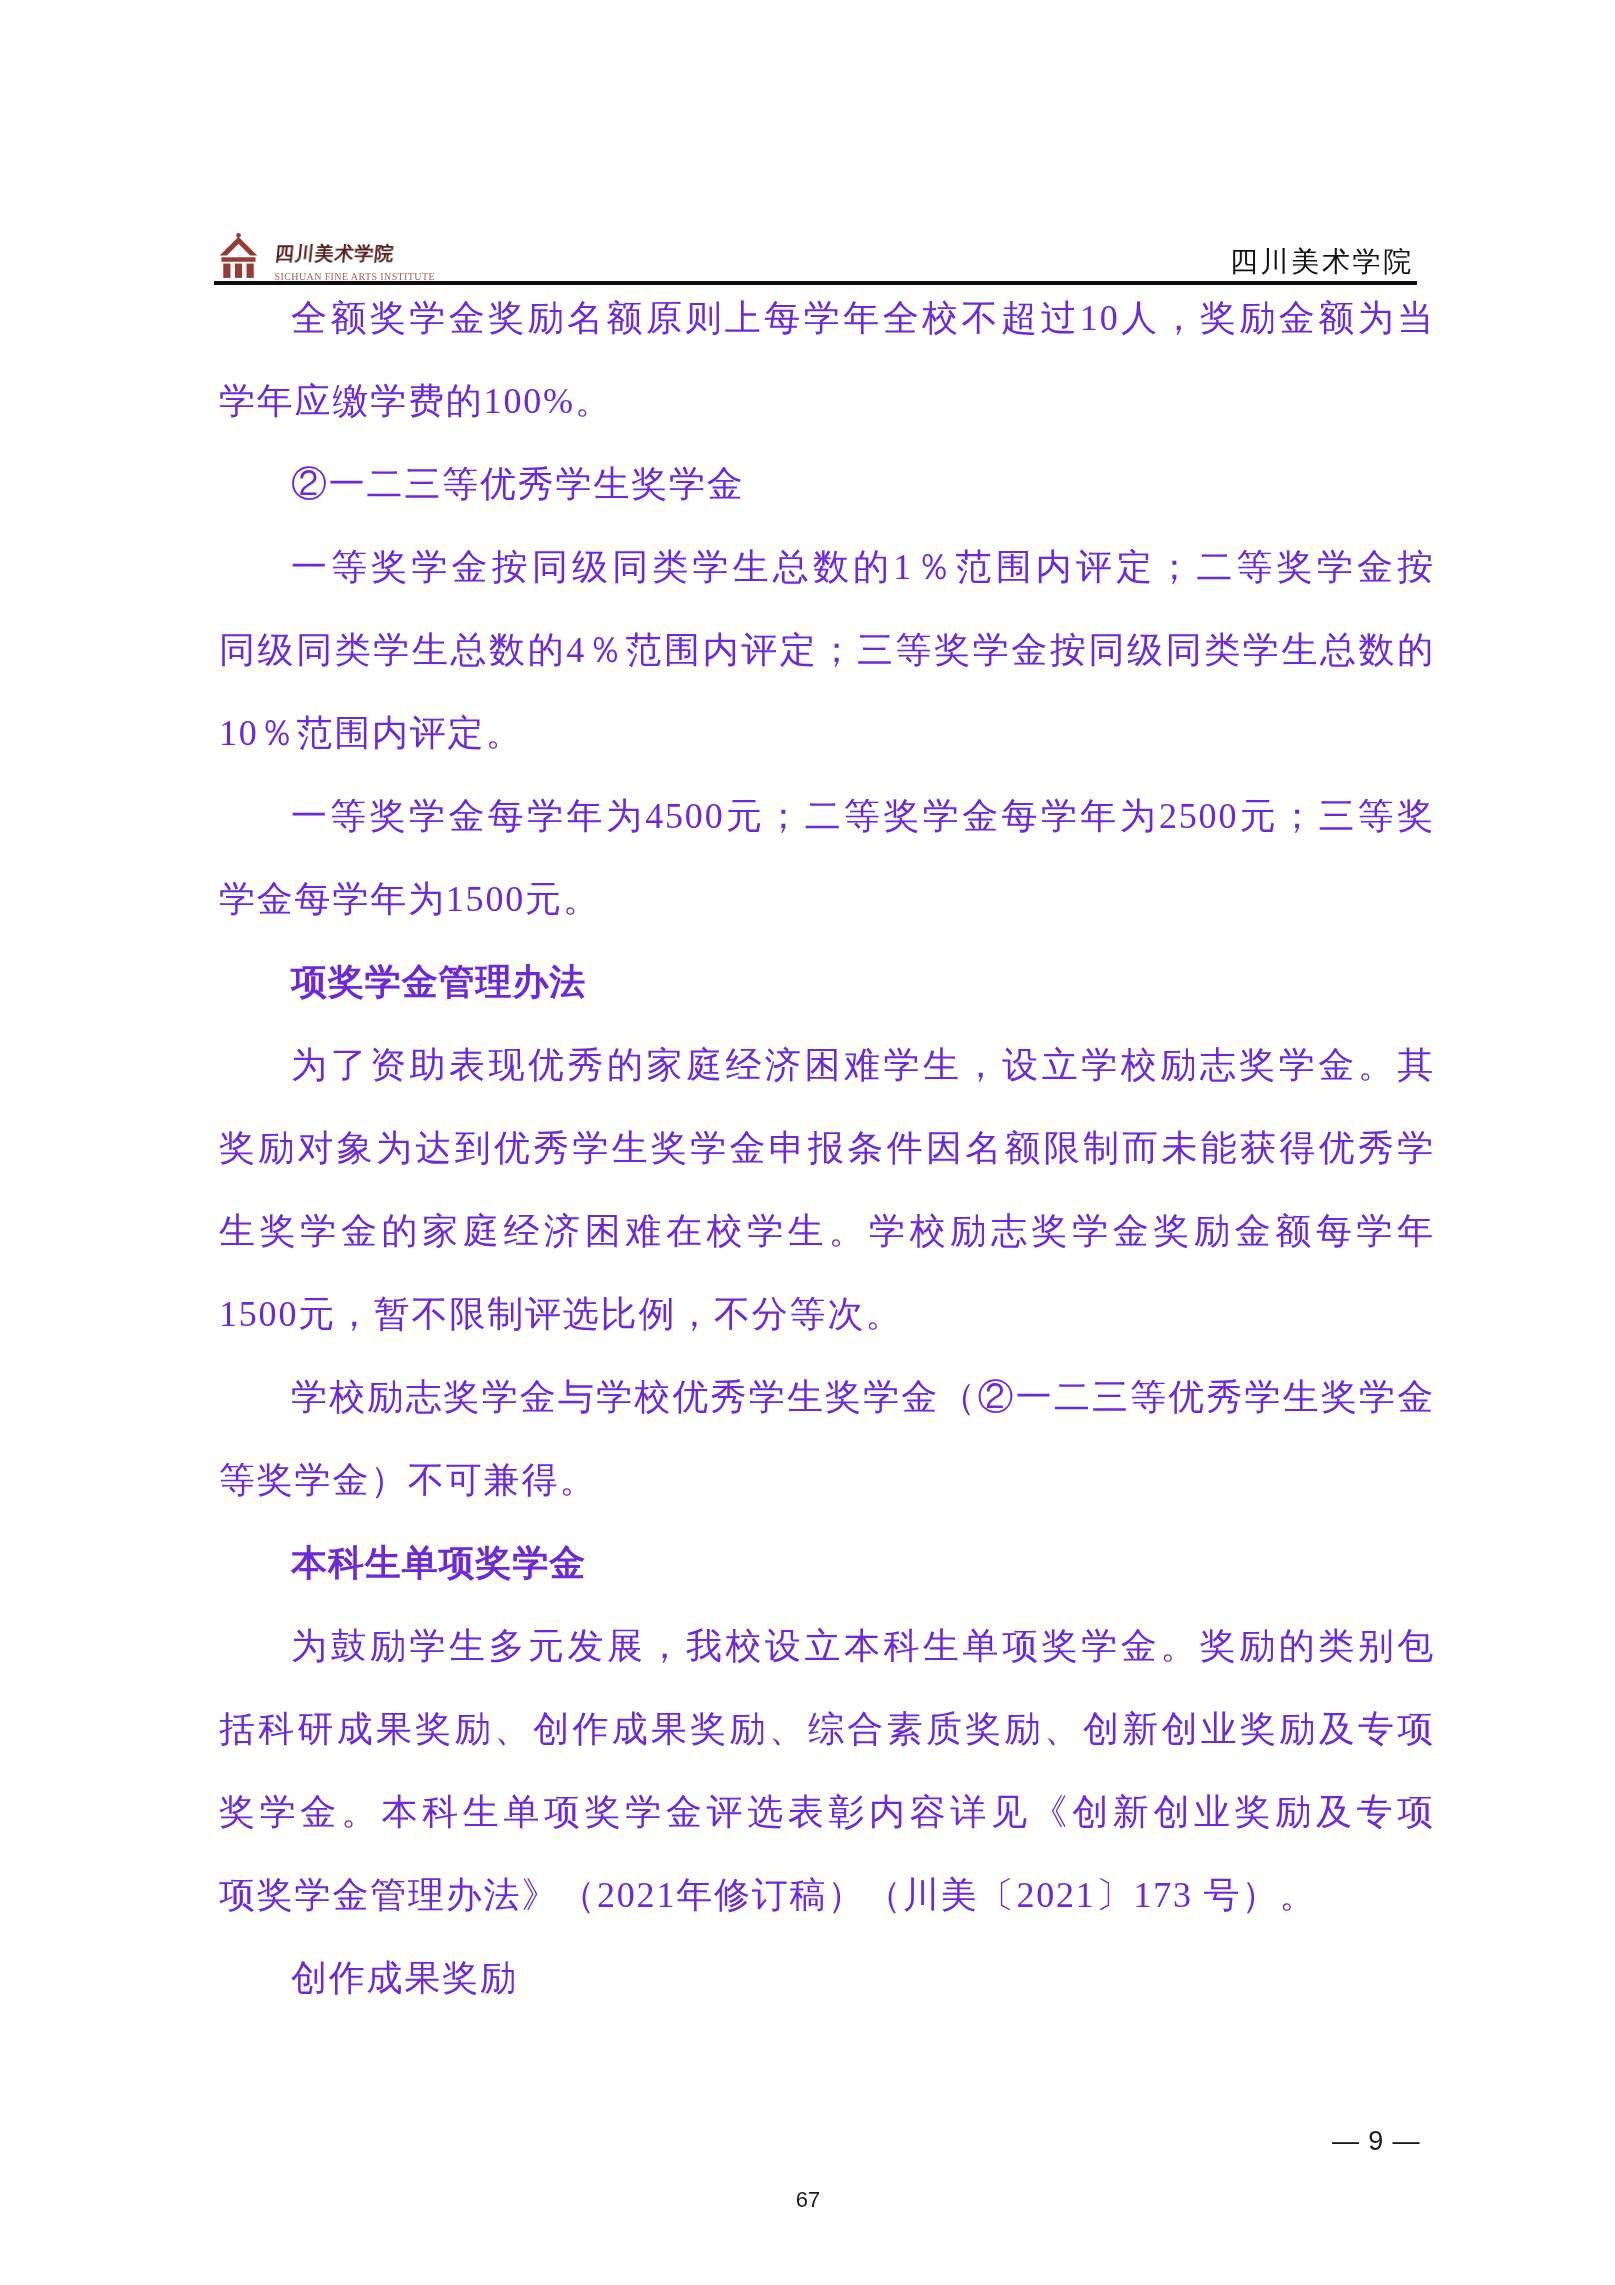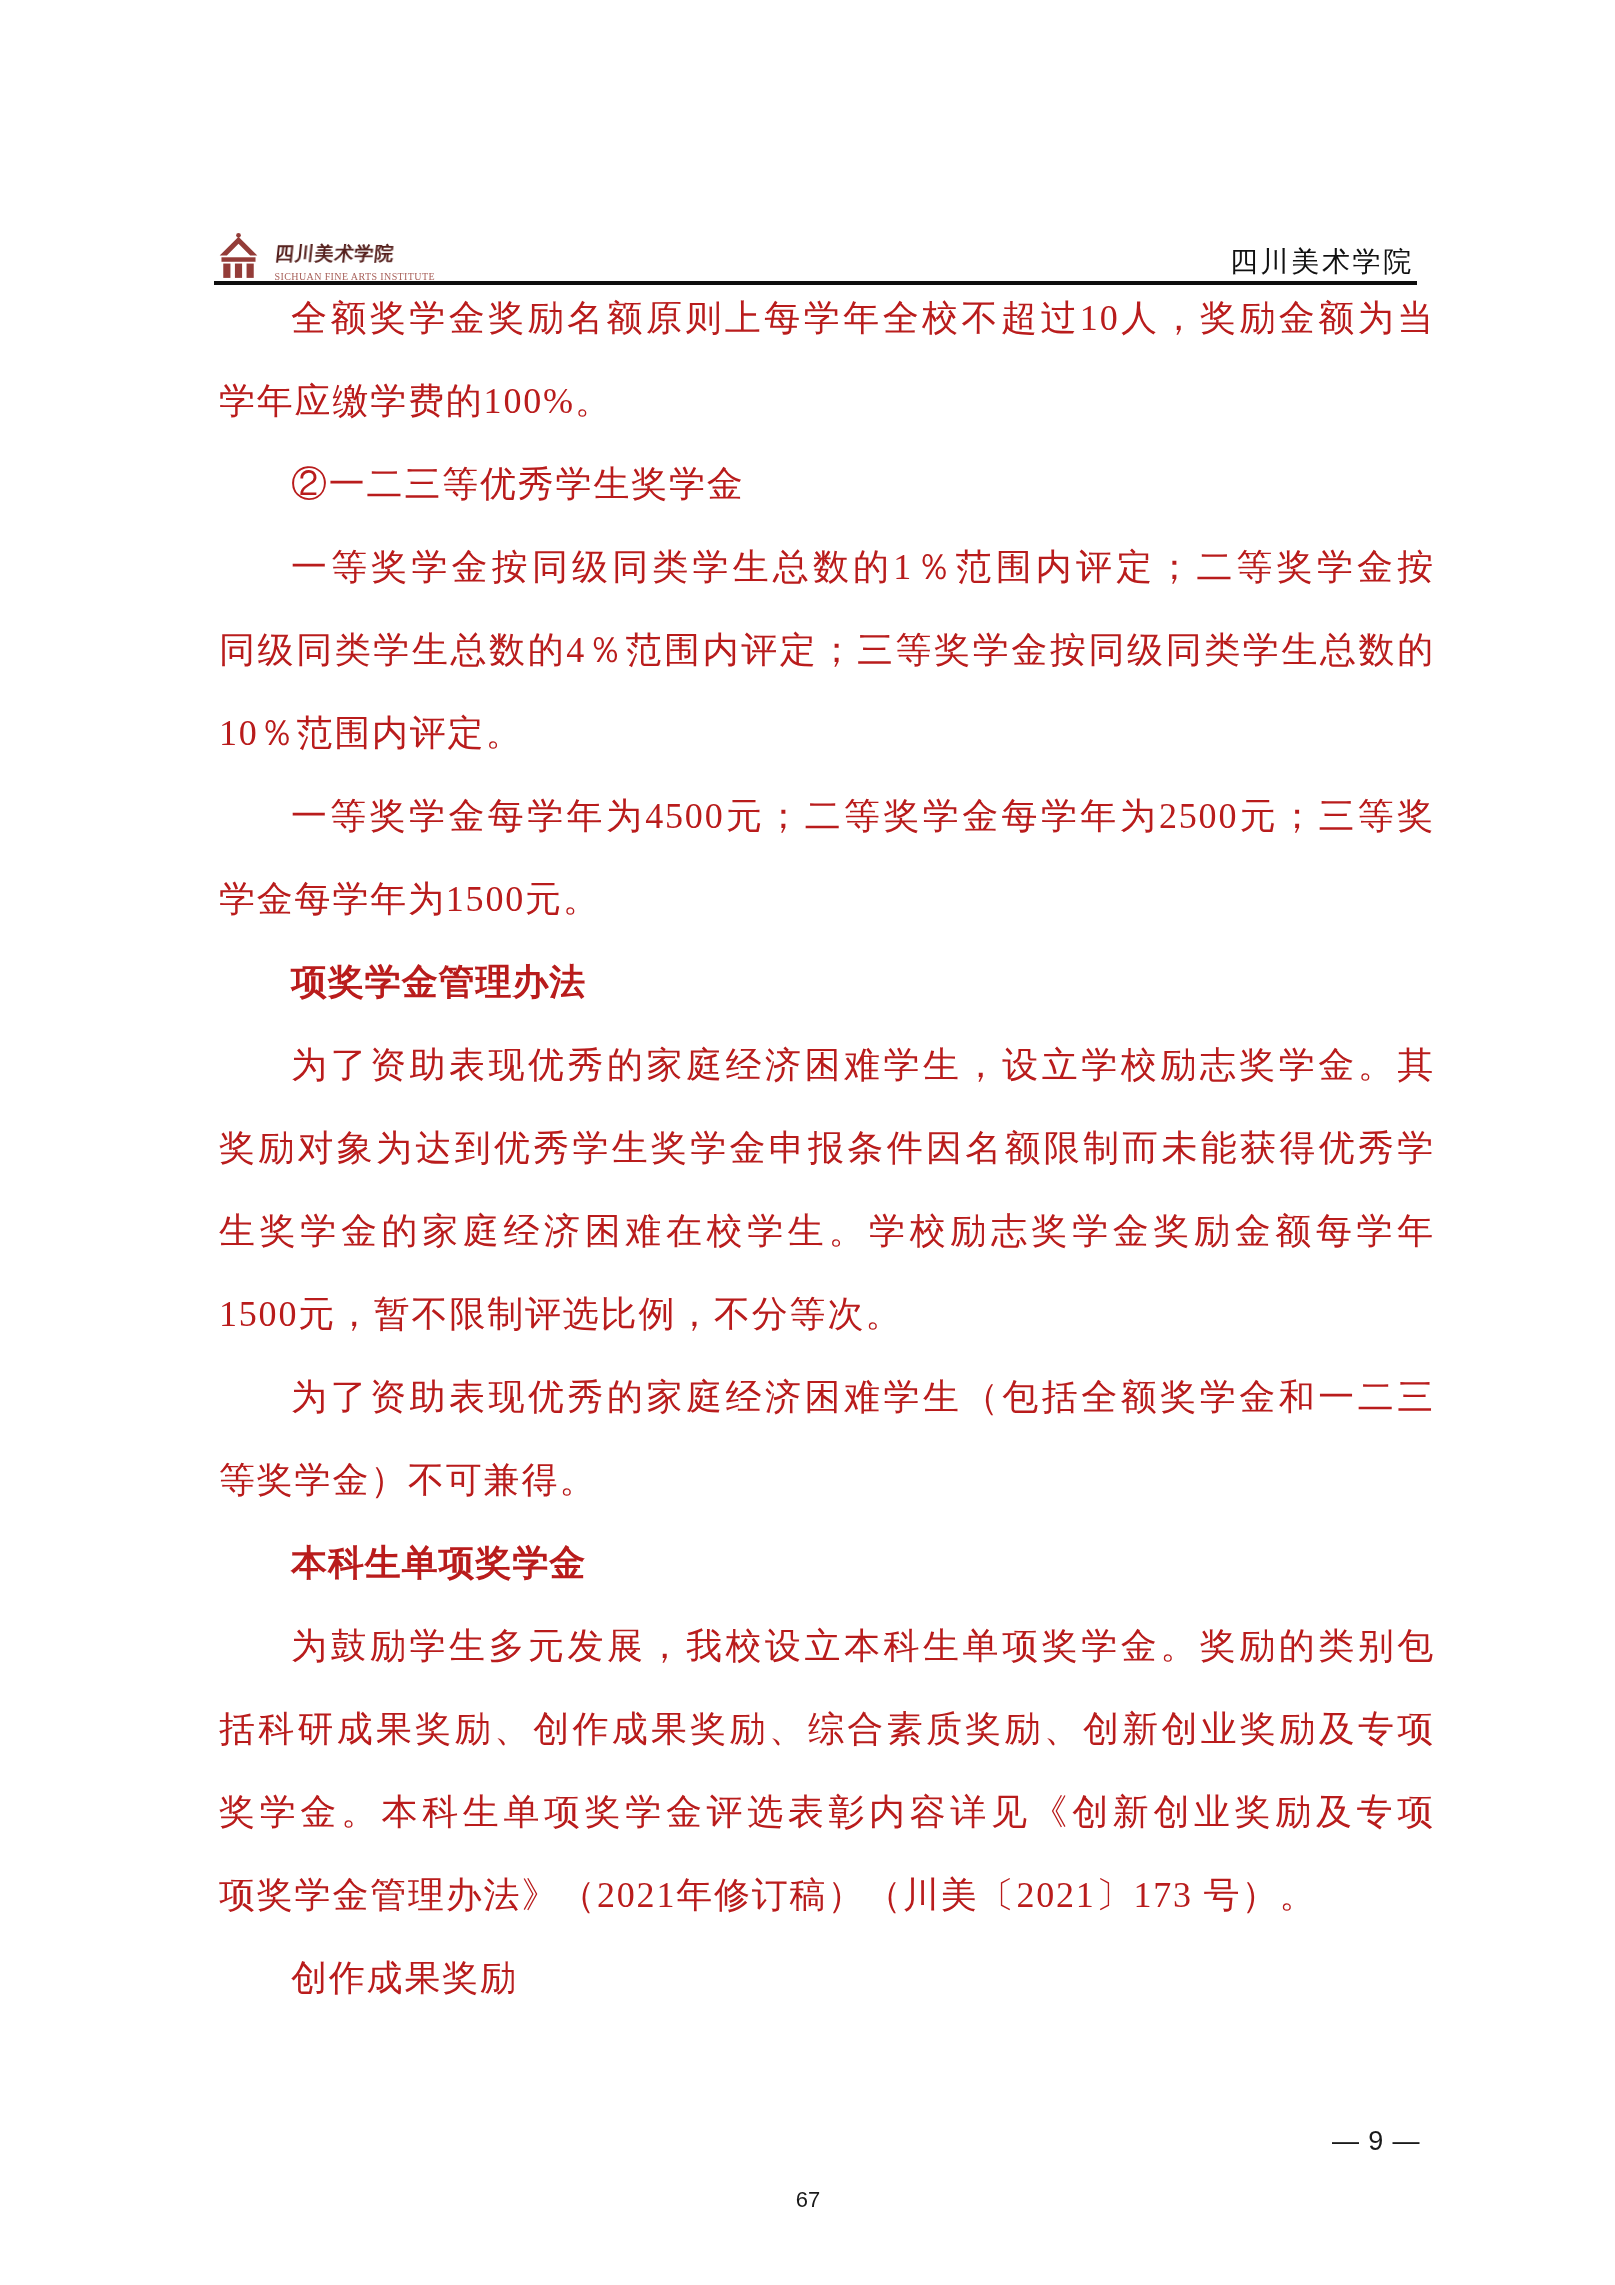--- a/index.html
+++ b/index.html
@@ -36,21 +36,21 @@
   }
   .header-rule {
     position:absolute; left:214px; top:281px;
     width:1203px; height:3.6px; background:#0e0e0e;
   }
 
   
   .body-text {
     position:absolute; left:219px; top:277px; width:1216px;
     font-size:36px; line-height:83px; letter-spacing:1.8px;
-    color:#b91c1c;
+    color:#6d28d9;
   }
   .line { text-align:left; }
   .line.justify { text-align:justify; text-align-last:justify; }
   .line.indent { text-indent:72px; }
   .line.bold { font-weight:700; letter-spacing:0.9px; }
 
   
   .footer-marker {
     position:absolute; left:1332px; top:2126px;
     font-size:27px; letter-spacing:0.9px; color:#1a1a1a;
@@ -98,21 +98,21 @@
       <div class="line justify indent">一等奖学金按同级同类学生总数的1％范围内评定；二等奖学金按</div>
       <div class="line justify">同级同类学生总数的4％范围内评定；三等奖学金按同级同类学生总数的</div>
       <div class="line">10％范围内评定。</div>
       <div class="line justify indent">一等奖学金每学年为4500元；二等奖学金每学年为2500元；三等奖</div>
       <div class="line">学金每学年为1500元。</div>
       <div class="line indent bold">项奖学金管理办法</div>
       <div class="line justify indent">为了资助表现优秀的家庭经济困难学生，设立学校励志奖学金。其</div>
       <div class="line justify">奖励对象为达到优秀学生奖学金申报条件因名额限制而未能获得优秀学</div>
       <div class="line justify">生奖学金的家庭经济困难在校学生。学校励志奖学金奖励金额每学年</div>
       <div class="line">1500元，暂不限制评选比例，不分等次。</div>
-      <div class="line justify indent">为了资助表现优秀的家庭经济困难学生（包括全额奖学金和一二三</div>
+      <div class="line justify indent">学校励志奖学金与学校优秀学生奖学金（②一二三等优秀学生奖学金</div>
       <div class="line">等奖学金）不可兼得。</div>
       <div class="line indent bold">本科生单项奖学金</div>
       <div class="line justify indent">为鼓励学生多元发展，我校设立本科生单项奖学金。奖励的类别包</div>
       <div class="line justify">括科研成果奖励、创作成果奖励、综合素质奖励、创新创业奖励及专项</div>
       <div class="line justify">奖学金。本科生单项奖学金评选表彰内容详见《创新创业奖励及专项</div>
       <div class="line">项奖学金管理办法》（2021年修订稿）（川美〔2021〕173 号）。</div>
       <div class="line indent">创作成果奖励</div>
     </div>
 
   <div class="footer-marker">— 9 —</div>

